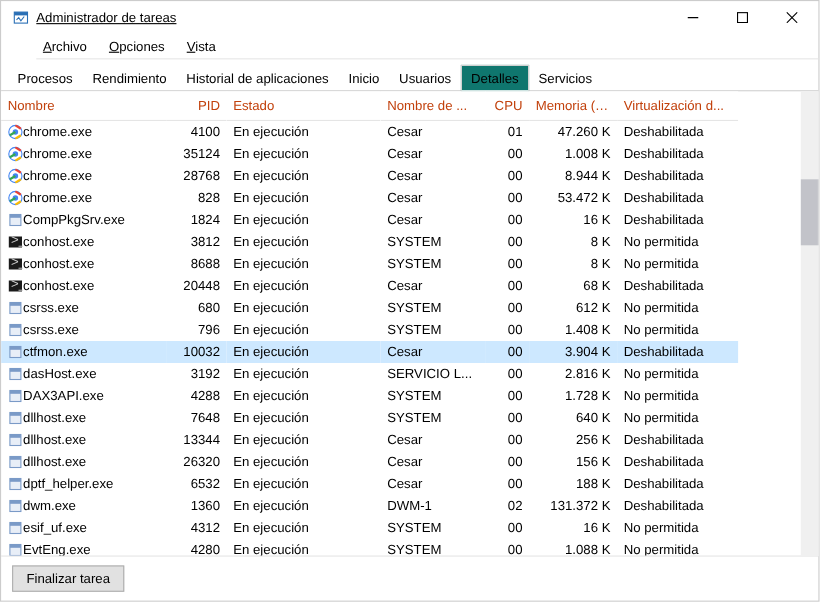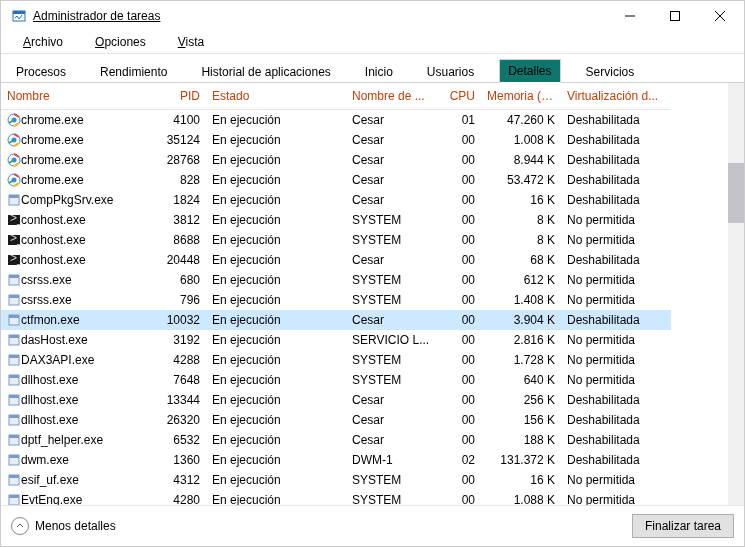--- a/index.html
+++ b/index.html
@@ -2,23 +2,23 @@
 <html><head>
 <meta charset="utf-8">
 <style>
 * { margin: 0; padding: 0; box-sizing: border-box; font-family: "Segoe UI", Tahoma, sans-serif; font-size: 12px; }
 body { background: #fff; width: 745px; height: 547px; overflow: hidden; display: flex; flex-direction: column; border: 1px solid #ccc; }
 .titlebar { display: flex; align-items: center; height: 30px; padding: 0 2px; text-decoration: underline; }
 .titlebar .app-icon { width: 16px; height: 16px; margin: 0 6px 0 8px; }
 .titlebar .title { flex: 1; color: #000; }
 .titlebar .btns { display: flex; }
 .titlebar .btn { width: 45px; height: 30px; display: flex; align-items: center; justify-content: center; color: #000; }
-.menubar { display: flex; gap: 20px; padding: 2px 16px; border-bottom: 1px solid #e5e5e5; }
+.menubar { display: flex; gap: 8px; padding: 2px 0; border-bottom: 1px solid #e5e5e5; margin-left: 32px; }
 .menubar span { padding: 2px 6px; cursor: default; }
-.tabs { display: flex; padding: 4px 6px 0 6px; gap: 16px; border-bottom: 1px solid #d0d0d0; align-items: center; }
+.tabs { display: flex; padding: 4px 6px 0 6px; gap: 0; border-bottom: 1px solid #d0d0d0; }
 .tab { padding: 4px 8px; border: 1px solid transparent; border-bottom: none; cursor: default; position: relative; top: 1px; }
 .tab.active { border-color: #d0d0d0; background: #0f766e; border-bottom: 1px solid #fff; }
 .grid-wrap { flex: 1; overflow: hidden; position: relative; }
 .grid { display: grid; grid-template-columns: 150px 55px 140px 95px 40px 80px 110px; }
 .hdr { position: sticky; top: 0; background: #fff; border-bottom: 1px solid #e5e5e5; padding: 6px 6px; font-weight: normal; color: #c2410c; white-space: nowrap; overflow: hidden; text-overflow: ellipsis; cursor: default; }
 .hdr.r { text-align: right; }
 .cell { padding: 3px 6px; white-space: nowrap; overflow: hidden; text-overflow: ellipsis; border-bottom: 0; }
 .cell.r { text-align: right; }
 .cell.name { display: flex; align-items: flex-end; gap: 0; }
 .ico { width: 14px; height: 14px; flex-shrink: 0; display: inline-block; }
@@ -358,22 +358,14 @@
       <div class="cell r">00</div>
       <div class="cell r">1.088 K</div>
       <div class="cell ">No permitida</div>
     </div>
   <div class="scrolltrack">
     <div class="scrollthumb" style="top:80px;height:60px;"></div>
   </div>
 </div>
 
 <div class="footer">
-  <div class="less">
-    <span class="circ">
-      <svg width="8" height="8" viewBox="0 0 8 8">
-          <polyline points="1,5 4,2 7,5" fill="none" stroke="#555" stroke-width="1"></polyline>
-        </svg>
-    </span>
-    <span>Menos detalles</span>
-  </div>
   <button>Finalizar tarea</button>
 </div>
 
 </body></html>

